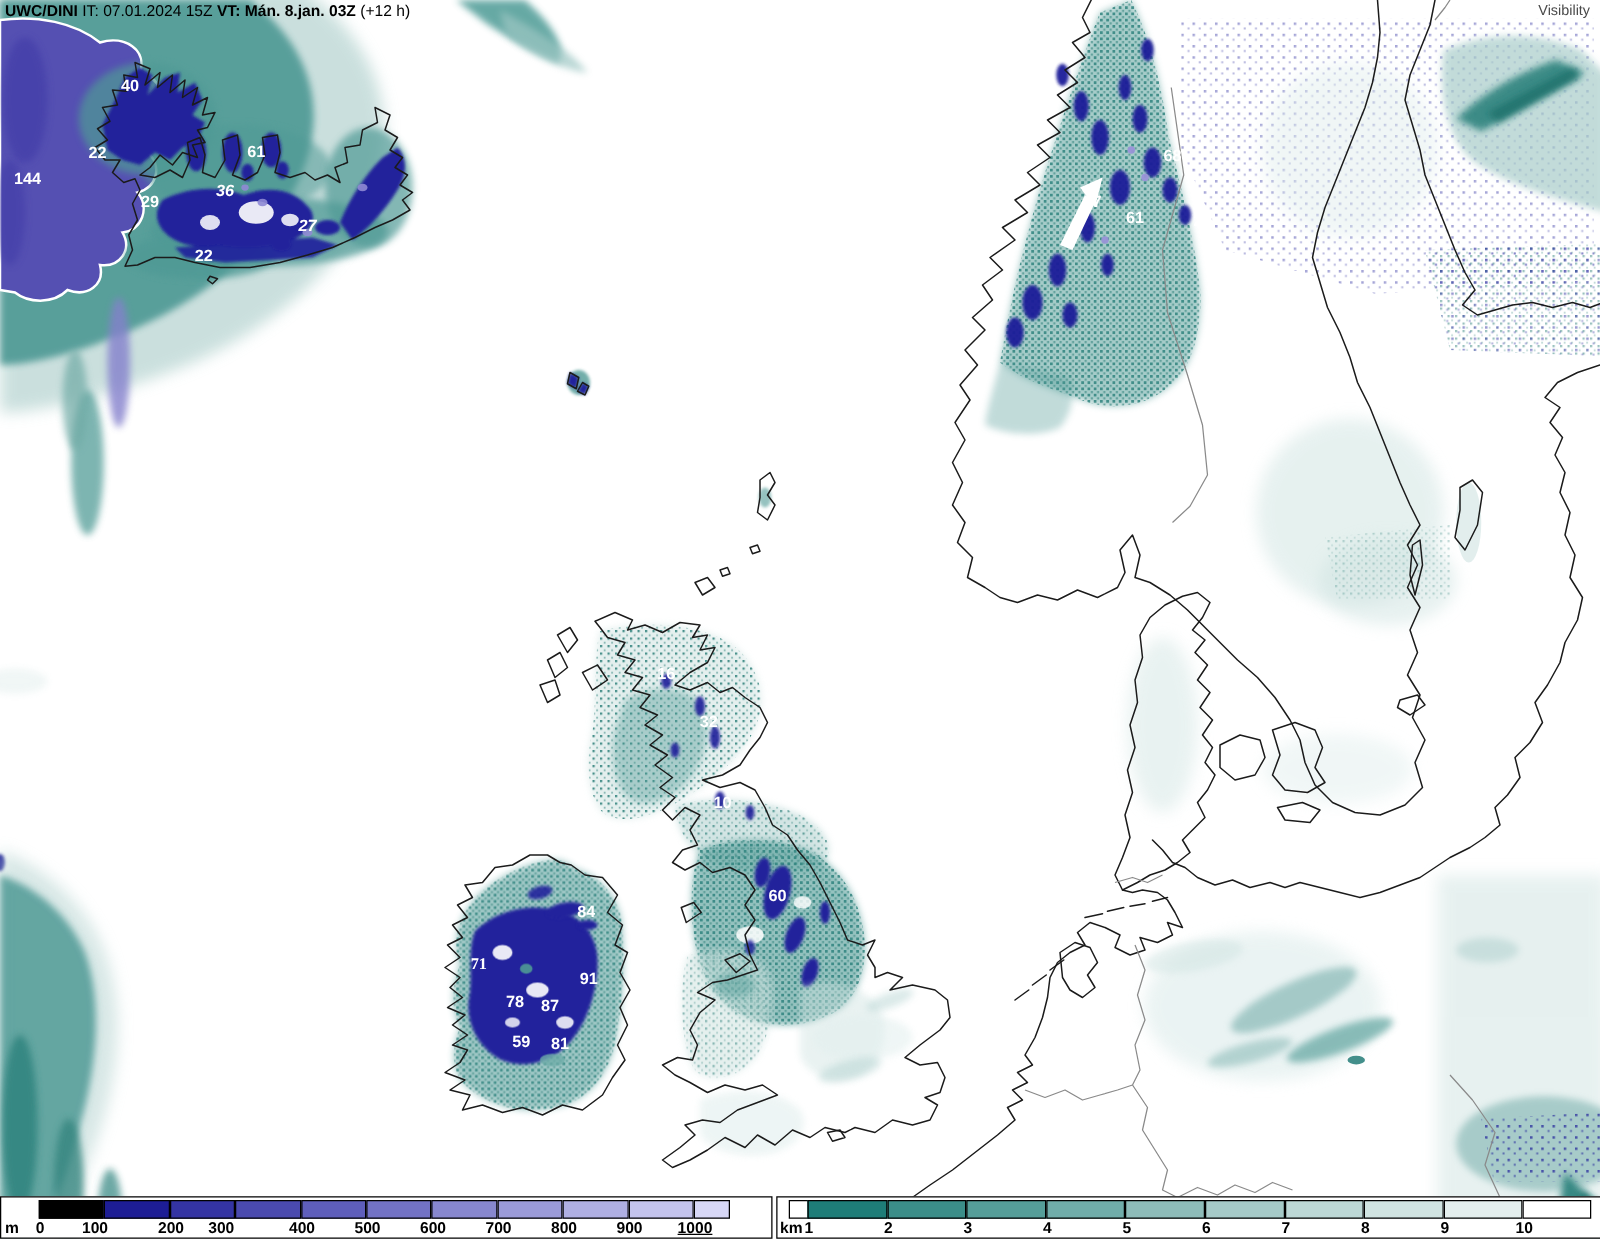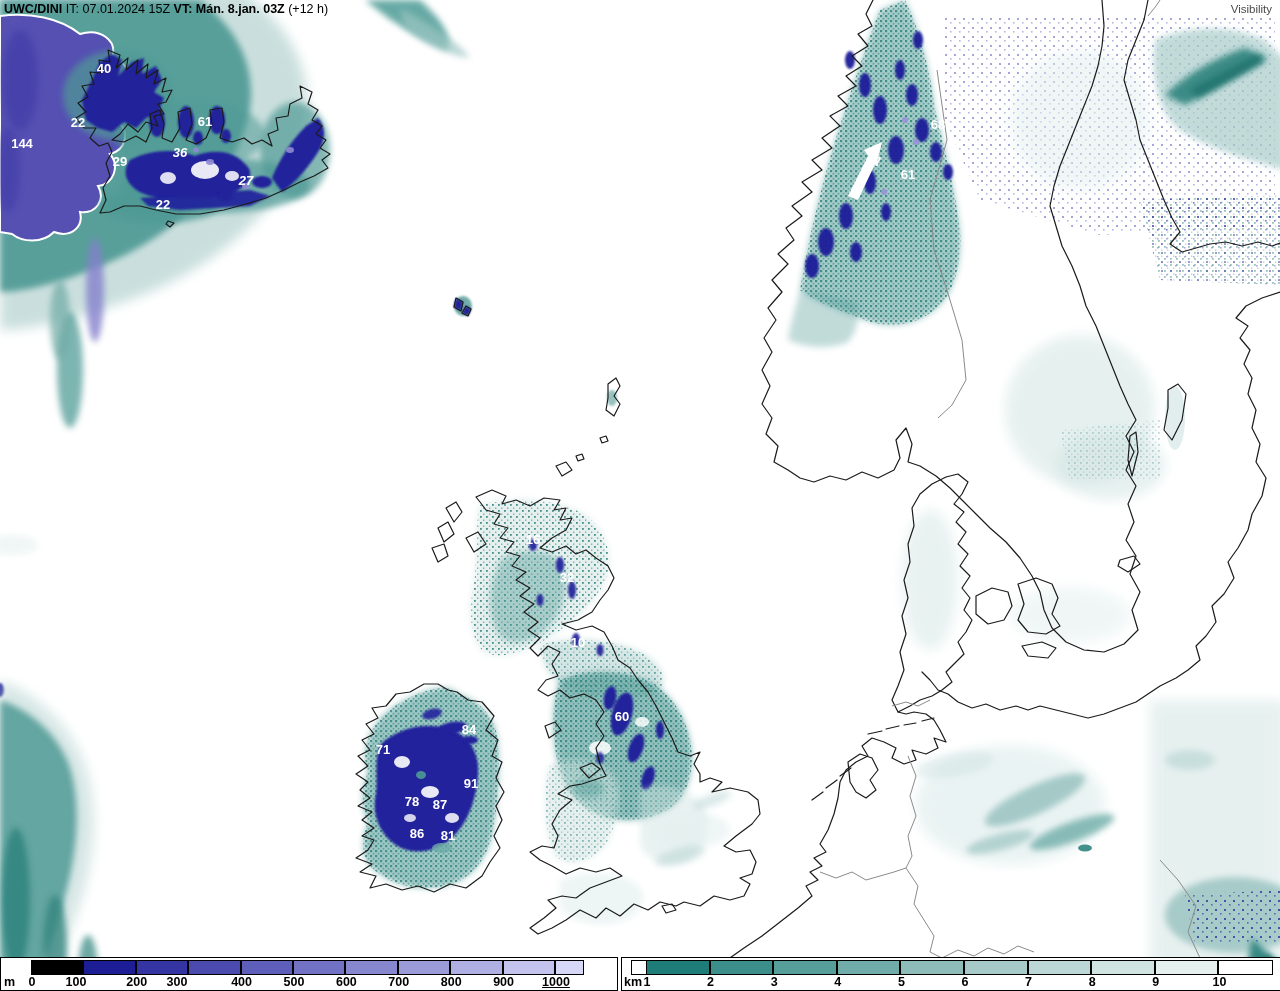--- a/index.html
+++ b/index.html
@@ -331,25 +331,25 @@
       <div class="map-label" style="left: 163px; top: 204px;">22</div>
       <div class="map-label" style="left: 938px; top: 124px;">68</div>
       <div class="map-label" style="left: 874px; top: 161px;">67</div>
       <div class="map-label" style="left: 908px; top: 174px;">61</div>
       <div class="map-label" style="left: 962px; top: 176px;">25</div>
       <div class="map-label" style="left: 533px; top: 539px;">16</div>
       <div class="map-label" style="left: 567px; top: 577px;">32</div>
       <div class="map-label" style="left: 578px; top: 642px;">10</div>
       <div class="map-label" style="left: 622px; top: 716px;">60</div>
       <div class="map-label" style="left: 469px; top: 729px;">84</div>
-      <div class="map-label" style="left: 383px; top: 749px;">71</div>
+      <div class="map-label" style="left: 383px; top: 771px; font-family: Liberation Serif, serif;">71</div>
       <div class="map-label" style="left: 471px; top: 783px;">91</div>
       <div class="map-label" style="left: 412px; top: 801px;">78</div>
       <div class="map-label" style="left: 440px; top: 804px;">87</div>
-      <div class="map-label" style="left: 417px; top: 833px;">86</div>
+      <div class="map-label" style="left: 417px; top: 833px;">59</div>
       <div class="map-label" style="left: 448px; top: 835px;">81</div>
     </div>
 
 <div id="legend-m" class="legend-box">
       <div class="swatch" style="left: 31px; width: 52.4px; background: rgb(0, 0, 0); margin-left: -1px;"></div>
       <div class="swatch" style="left: 83.4px; width: 52.4px; background: rgb(29, 29, 149); margin-left: -1px;"></div>
       <div class="swatch" style="left: 135.8px; width: 52.4px; background: rgb(52, 52, 163); margin-left: -1px;"></div>
       <div class="swatch" style="left: 188.2px; width: 52.4px; background: rgb(74, 74, 175); margin-left: -1px;"></div>
       <div class="swatch" style="left: 240.6px; width: 52.4px; background: rgb(94, 94, 187); margin-left: -1px;"></div>
       <div class="swatch" style="left: 293px; width: 52.4px; background: rgb(114, 114, 197); margin-left: -1px;"></div>

